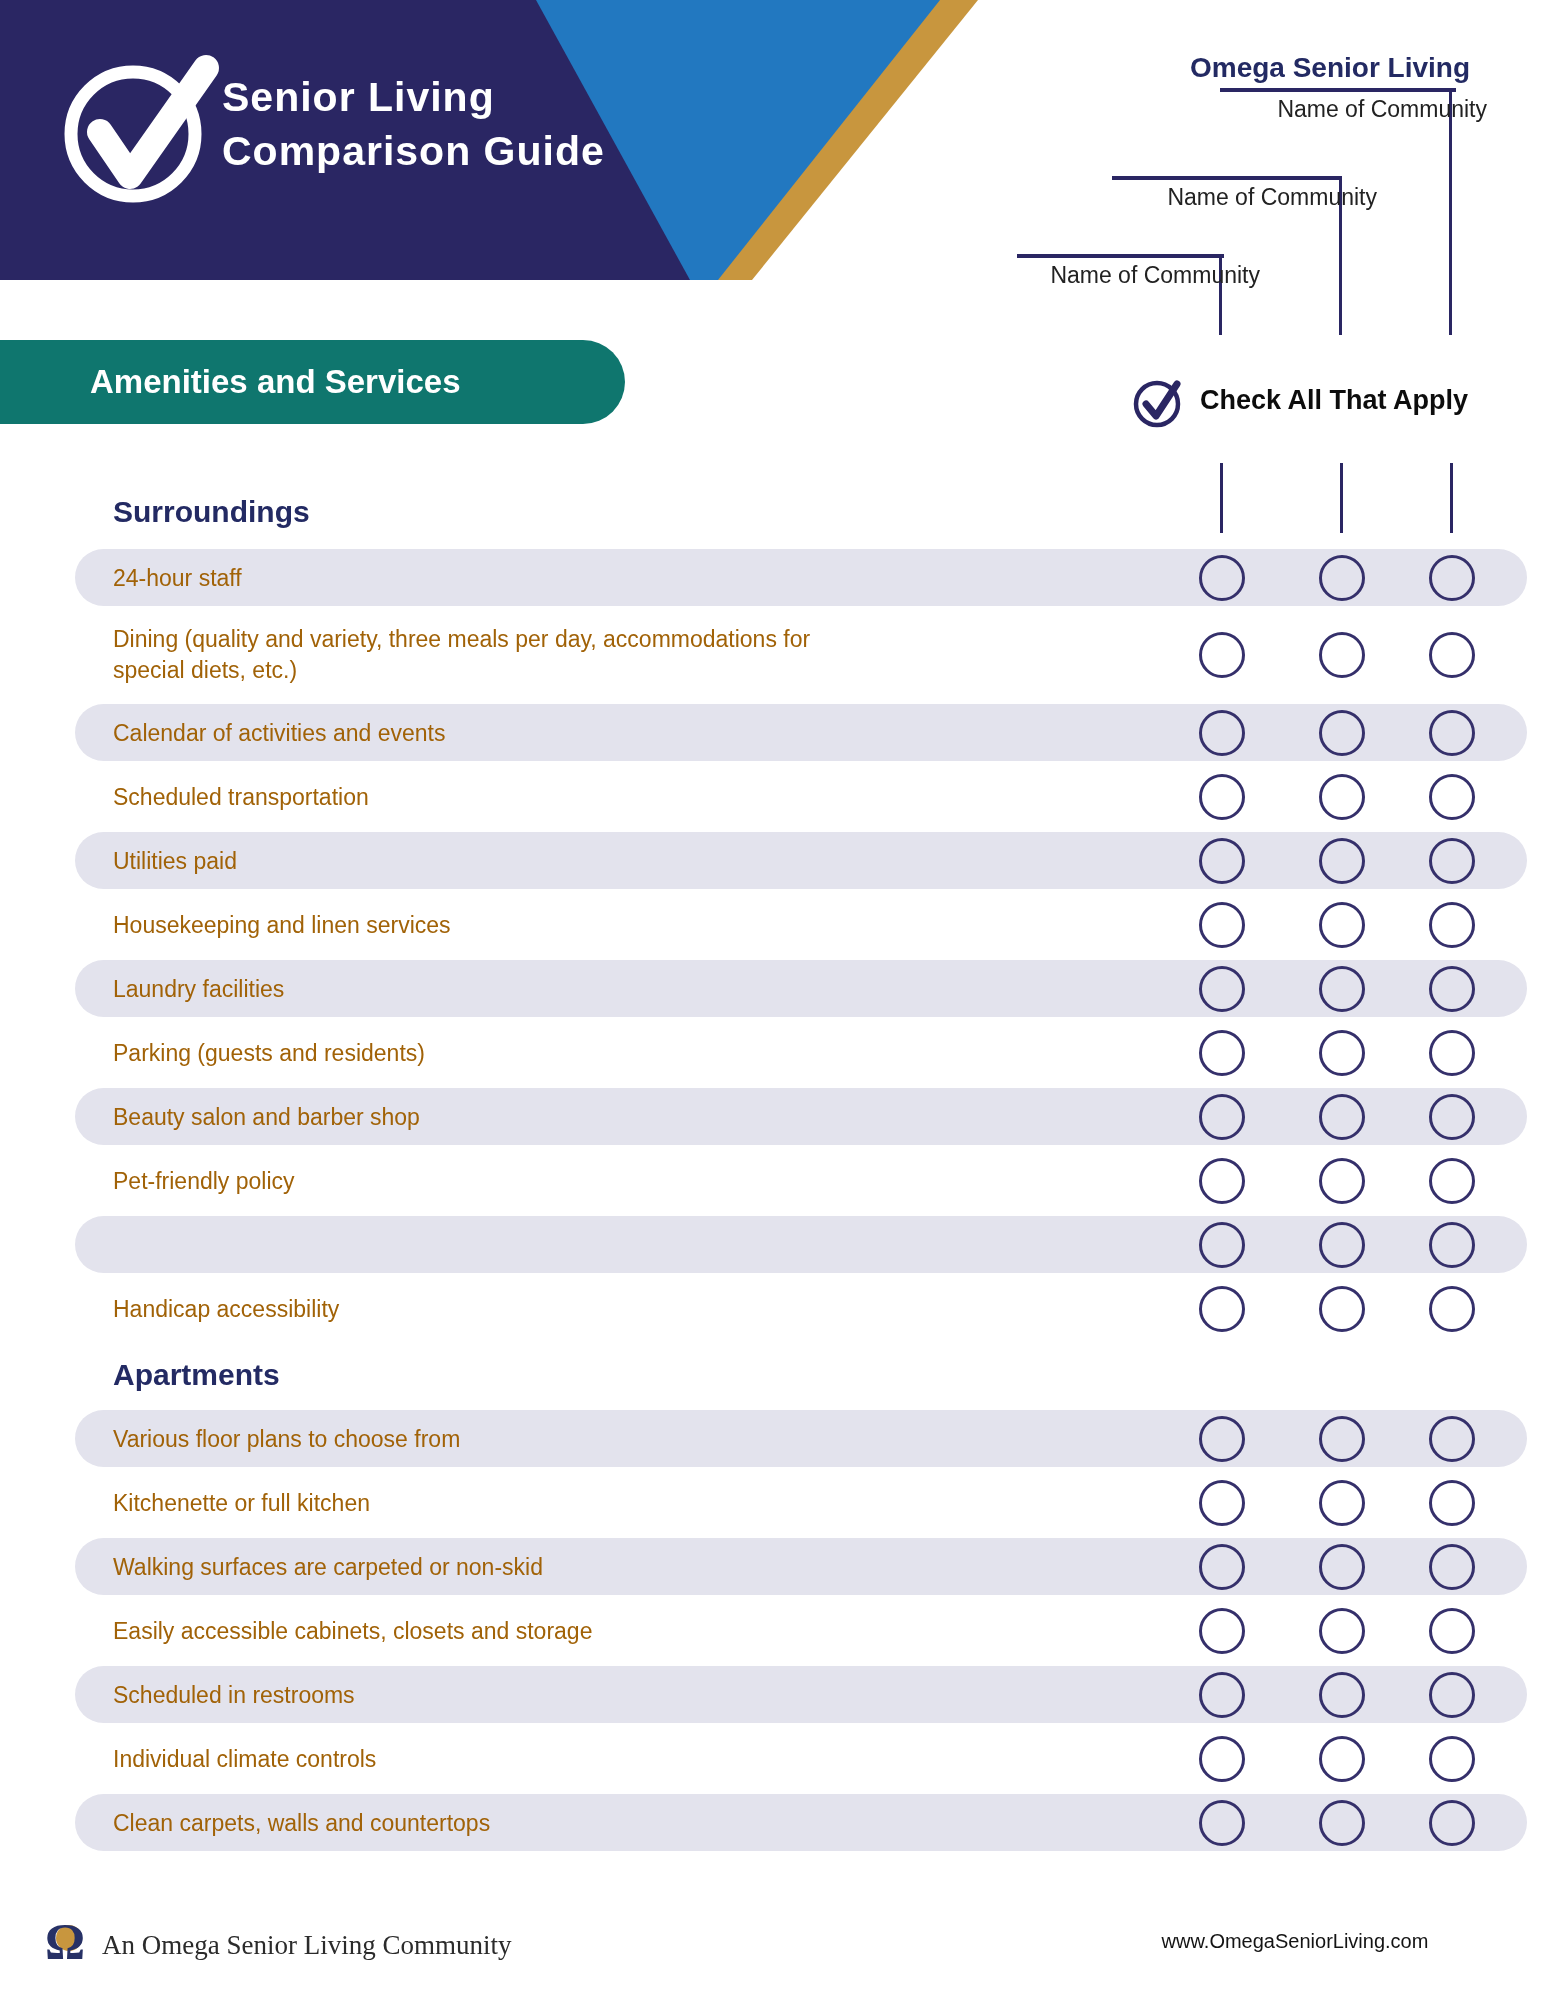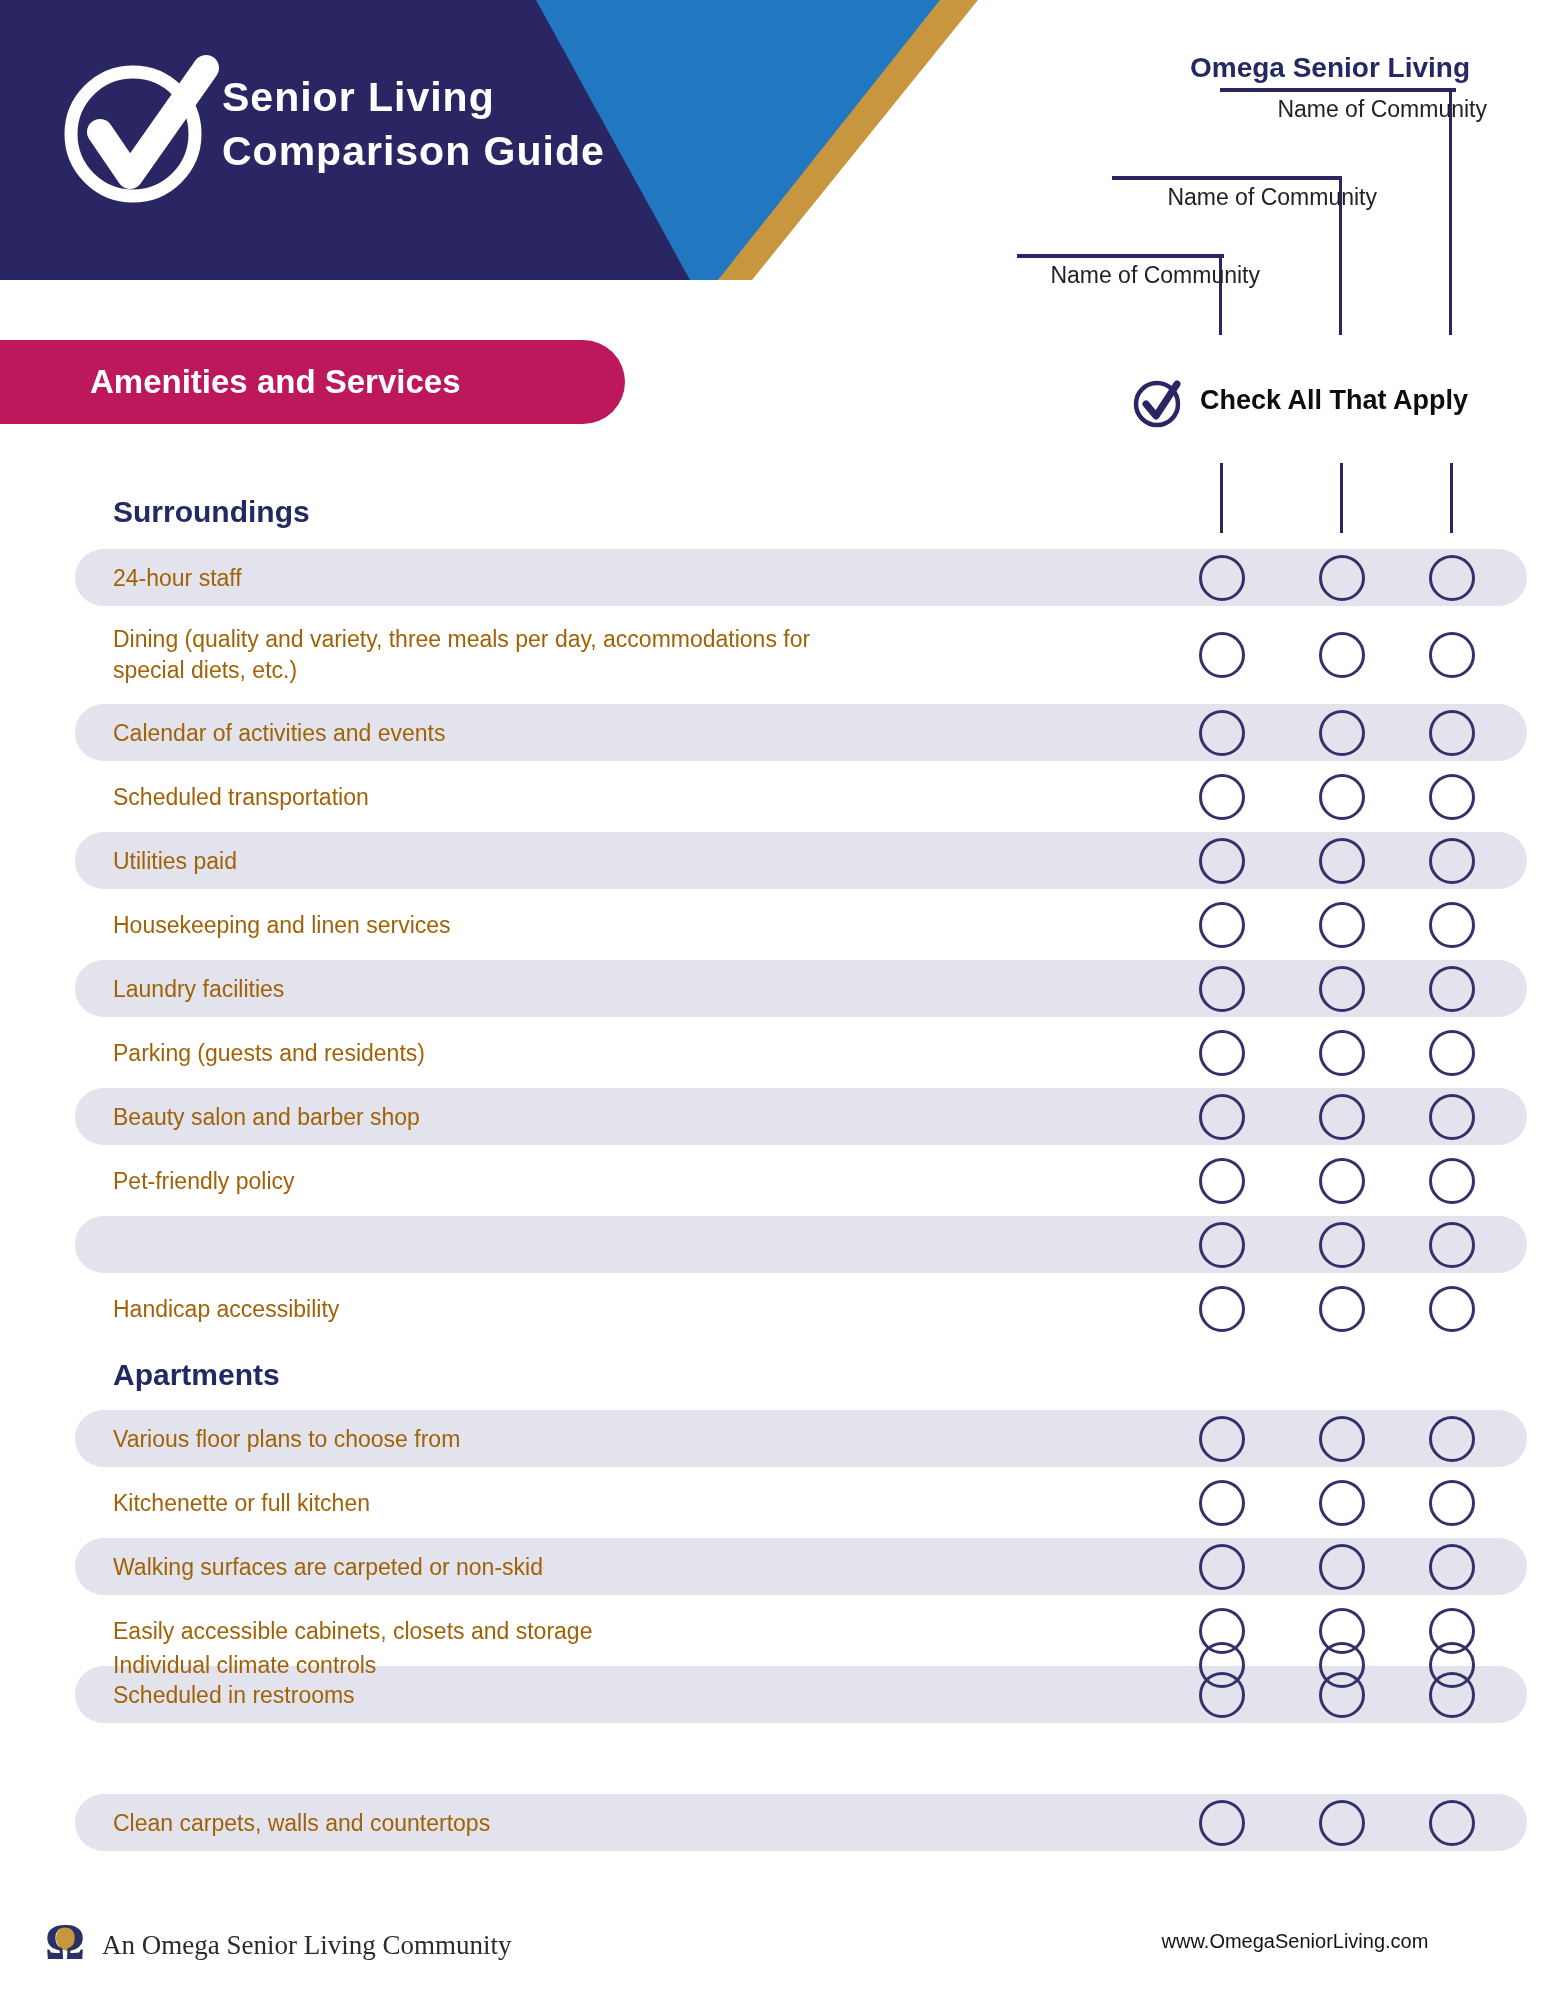--- a/index.html
+++ b/index.html
@@ -18,21 +18,21 @@
   .logo-svg{position:absolute;left:58px;top:44px;}
   .hdr-title{position:absolute;left:222px;top:70px;color:#ffffff;
     font-size:41px;font-weight:bold;line-height:54px;letter-spacing:1px;}
   
   .brand{position:absolute;left:1180px;top:52px;width:300px;text-align:center;
     color:#232a63;font-size:28px;font-weight:bold;}
   .hline{position:absolute;height:4px;background:#2a2663;}
   .vline{position:absolute;width:3px;background:#2a2663;}
   .noc{position:absolute;width:300px;text-align:right;color:#222222;font-size:23px;}
   
-  .banner{position:absolute;left:0;top:340px;width:625px;height:84px;background:#be185d;
+  .banner{position:absolute;left:0;top:340px;width:625px;height:84px;background:#0f766e;
     border-radius:0 42px 42px 0;color:#ffffff;font-size:33px;font-weight:bold;
     line-height:84px;padding-left:90px;box-sizing:border-box;}
   .cata{position:absolute;left:1200px;top:385px;color:#0d0d0d;font-size:27px;font-weight:bold;}
   .cata-icon{position:absolute;left:1130px;top:370px;}
   .tick{position:absolute;top:463px;width:3px;height:70px;background:#2a2663;}
   
   .sec-title{position:absolute;left:113px;color:#232a63;font-size:30px;font-weight:bold;}
   .row{position:absolute;left:75px;width:1452px;box-sizing:border-box;}
   .row.shaded{background:#e3e3ed;border-radius:29px;}
   .row-label{position:absolute;left:38px;top:50%;transform:translateY(-50%);
@@ -191,21 +191,21 @@
       <span class="circle" style="left: 1124px; top: 5.5px;"></span>
       <span class="circle" style="left: 1244px; top: 5.5px;"></span>
       <span class="circle" style="left: 1354px; top: 5.5px;"></span>
     </div>
     <div class="row shaded" style="top: 1666px; height: 57px;">
       <span class="row-label">Scheduled in restrooms</span>
       <span class="circle" style="left: 1124px; top: 5.5px;"></span>
       <span class="circle" style="left: 1244px; top: 5.5px;"></span>
       <span class="circle" style="left: 1354px; top: 5.5px;"></span>
     </div>
-    <div class="row" style="top: 1636px; height: 57px;">
+    <div class="row" style="top: 1730px; height: 57px;">
       <span class="row-label">Individual climate controls</span>
       <span class="circle" style="left: 1124px; top: 5.5px;"></span>
       <span class="circle" style="left: 1244px; top: 5.5px;"></span>
       <span class="circle" style="left: 1354px; top: 5.5px;"></span>
     </div>
     <div class="row shaded" style="top: 1794px; height: 57px;">
       <span class="row-label">Clean carpets, walls and countertops</span>
       <span class="circle" style="left: 1124px; top: 5.5px;"></span>
       <span class="circle" style="left: 1244px; top: 5.5px;"></span>
       <span class="circle" style="left: 1354px; top: 5.5px;"></span>

